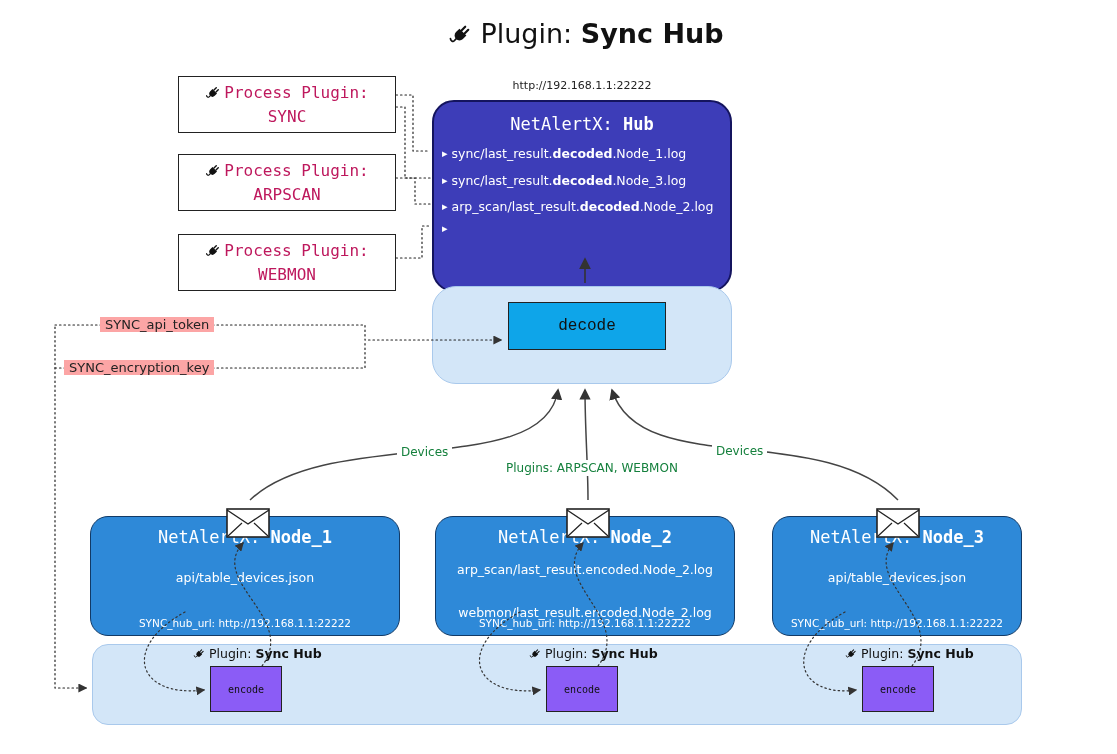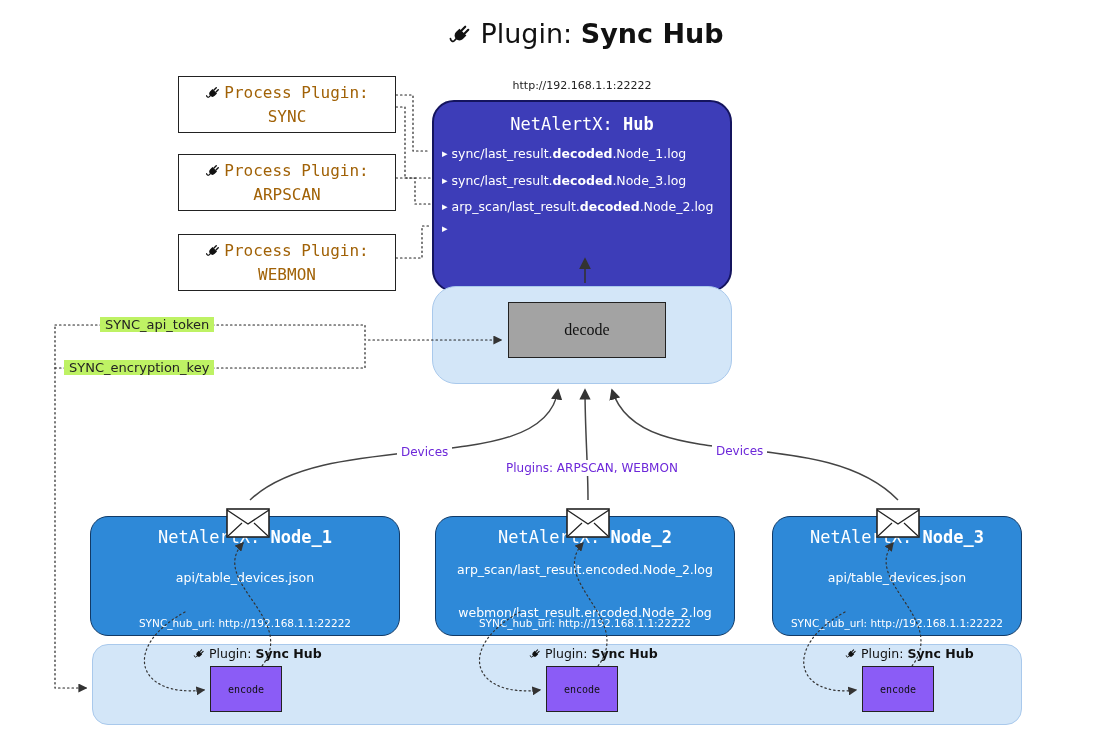--- a/index.html
+++ b/index.html
@@ -12,45 +12,45 @@
 
   .abs { position:absolute; }
 
   
   .title { top:18px; left:55px; width:1062px; text-align:center; font-size:27px; color:#111; }
   .title .plug-icon { vertical-align:-4px; margin-right:6px; }
 
   
   .proc-box { width:218px; height:57px; border:1.6px solid #222; background:#fff;
               display:flex; flex-direction:column; align-items:center; justify-content:center;
-              font-family:"DejaVu Sans Mono", monospace; font-size:16px; color:#a16207; line-height:1.45; }
+              font-family:"DejaVu Sans Mono", monospace; font-size:16px; color:#be185d; line-height:1.45; }
   .proc-box .plug-icon { vertical-align:-3px; margin-right:2px; }
 
   
   .hub { left:432px; top:100px; width:300px; height:192px; background:#3d3db8;
          border:2px solid #14145e; border-radius:22px; color:#fff; }
   .hub-title { position:absolute; top:12px; left:0; width:100%; text-align:center;
                font-family:"DejaVu Sans Mono", monospace; font-size:17px; }
   .hub-file { position:absolute; left:8px; height:18px; white-space:nowrap;
               font-size:12.5px; display:flex; align-items:center; }
   .fmark { font-size:11px; margin-right:4px; color:#fff; }
   .hub-url { left:432px; top:79px; width:300px; text-align:center; font-size:11px; color:#222; }
 
   
   .decode-panel { left:432px; top:286px; width:300px; height:98px; background:#d3e6f8;
                   border:1.6px solid #a9c9ec; border-radius:24px; }
-  .decode-box { left:508px; top:302px; width:158px; height:56px; background:#a3a3a3;
+  .decode-box { left:508px; top:302px; width:158px; height:48px; background:#0ea5e9;
                 border:1.7px solid #222; display:flex; align-items:center; justify-content:center;
-                font-family:Liberation Serif, serif; font-size:16px; color:#111; }
-
-  
-  .token-label { font-size:13px; color:#222; background:#bef264; padding:0 5px; pointer-events:none; }
-
-  
-  .edge-label { font-size:12px; color:#6d28d9; background:#fff; padding:1px 4px; white-space:nowrap; }
+                font-family:Liberation Mono, monospace; font-size:16px; color:#111; }
+
+  
+  .token-label { font-size:13px; color:#222; background:#fca5a5; padding:0 5px; pointer-events:none; }
+
+  
+  .edge-label { font-size:12px; color:#15803d; background:#fff; padding:1px 4px; white-space:nowrap; }
 
   
   .node { background:#2e89d8; border:1.6px solid #123a66; border-radius:18px; color:#fff; }
   .node-title { position:absolute; top:10px; left:0; width:100%; text-align:center;
                 font-family:"DejaVu Sans Mono", monospace; font-size:17px; }
   .node-file { position:absolute; left:0; width:100%; text-align:center; font-size:12.5px; white-space:nowrap; }
   .node-url { position:absolute; bottom:6px; left:0; width:100%; text-align:center; font-size:10.5px; }
 
   
   .band { left:92px; top:644px; width:930px; height:81px; background:#d3e6f8;

